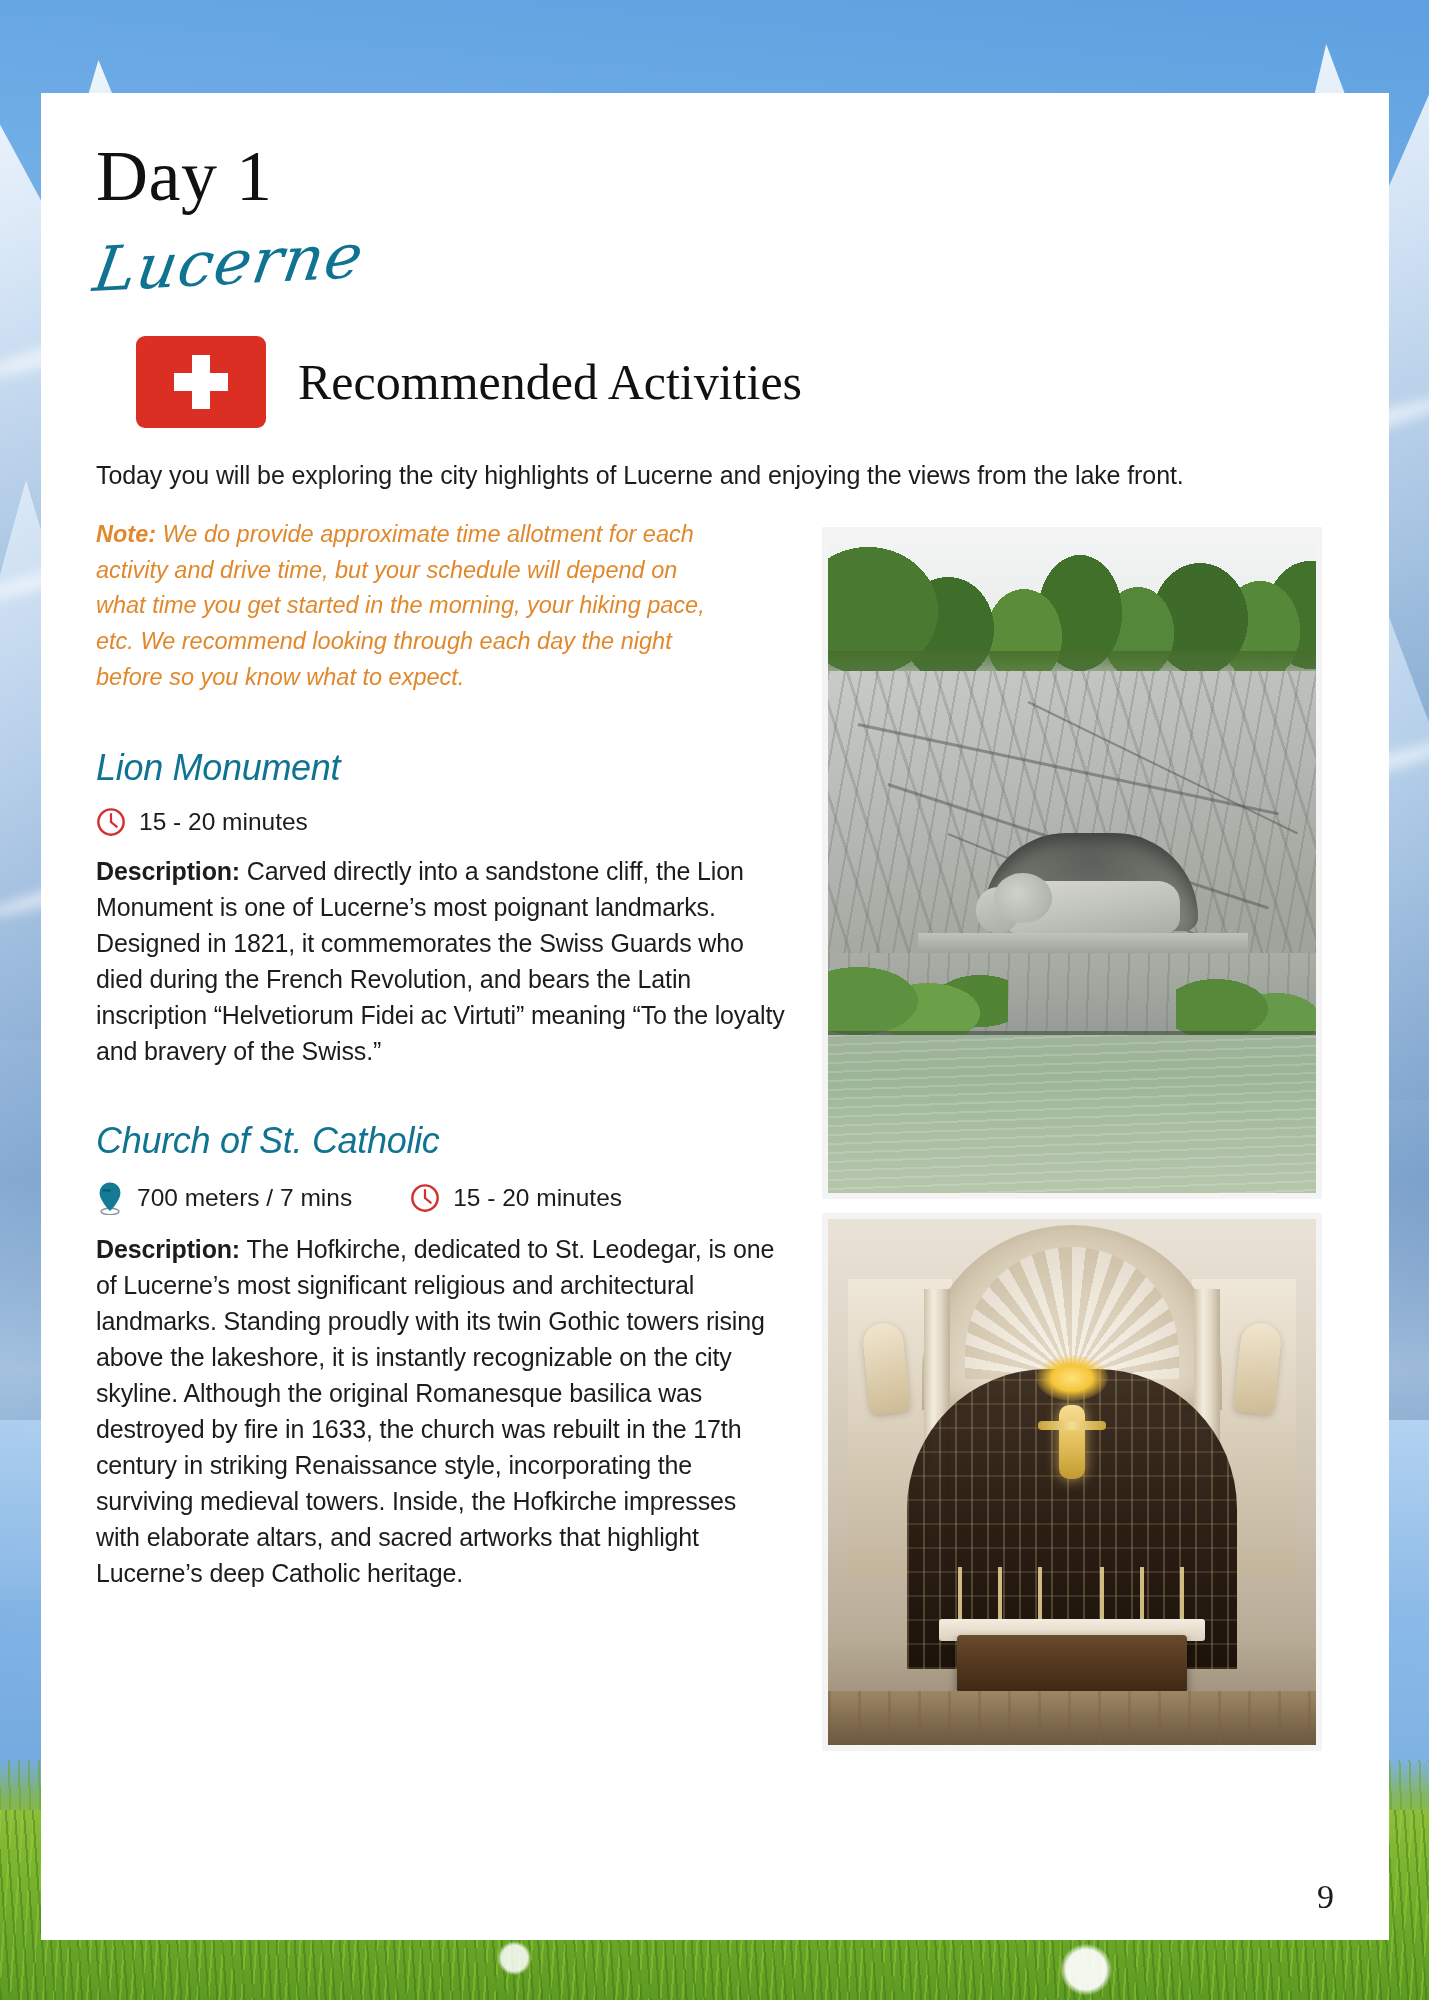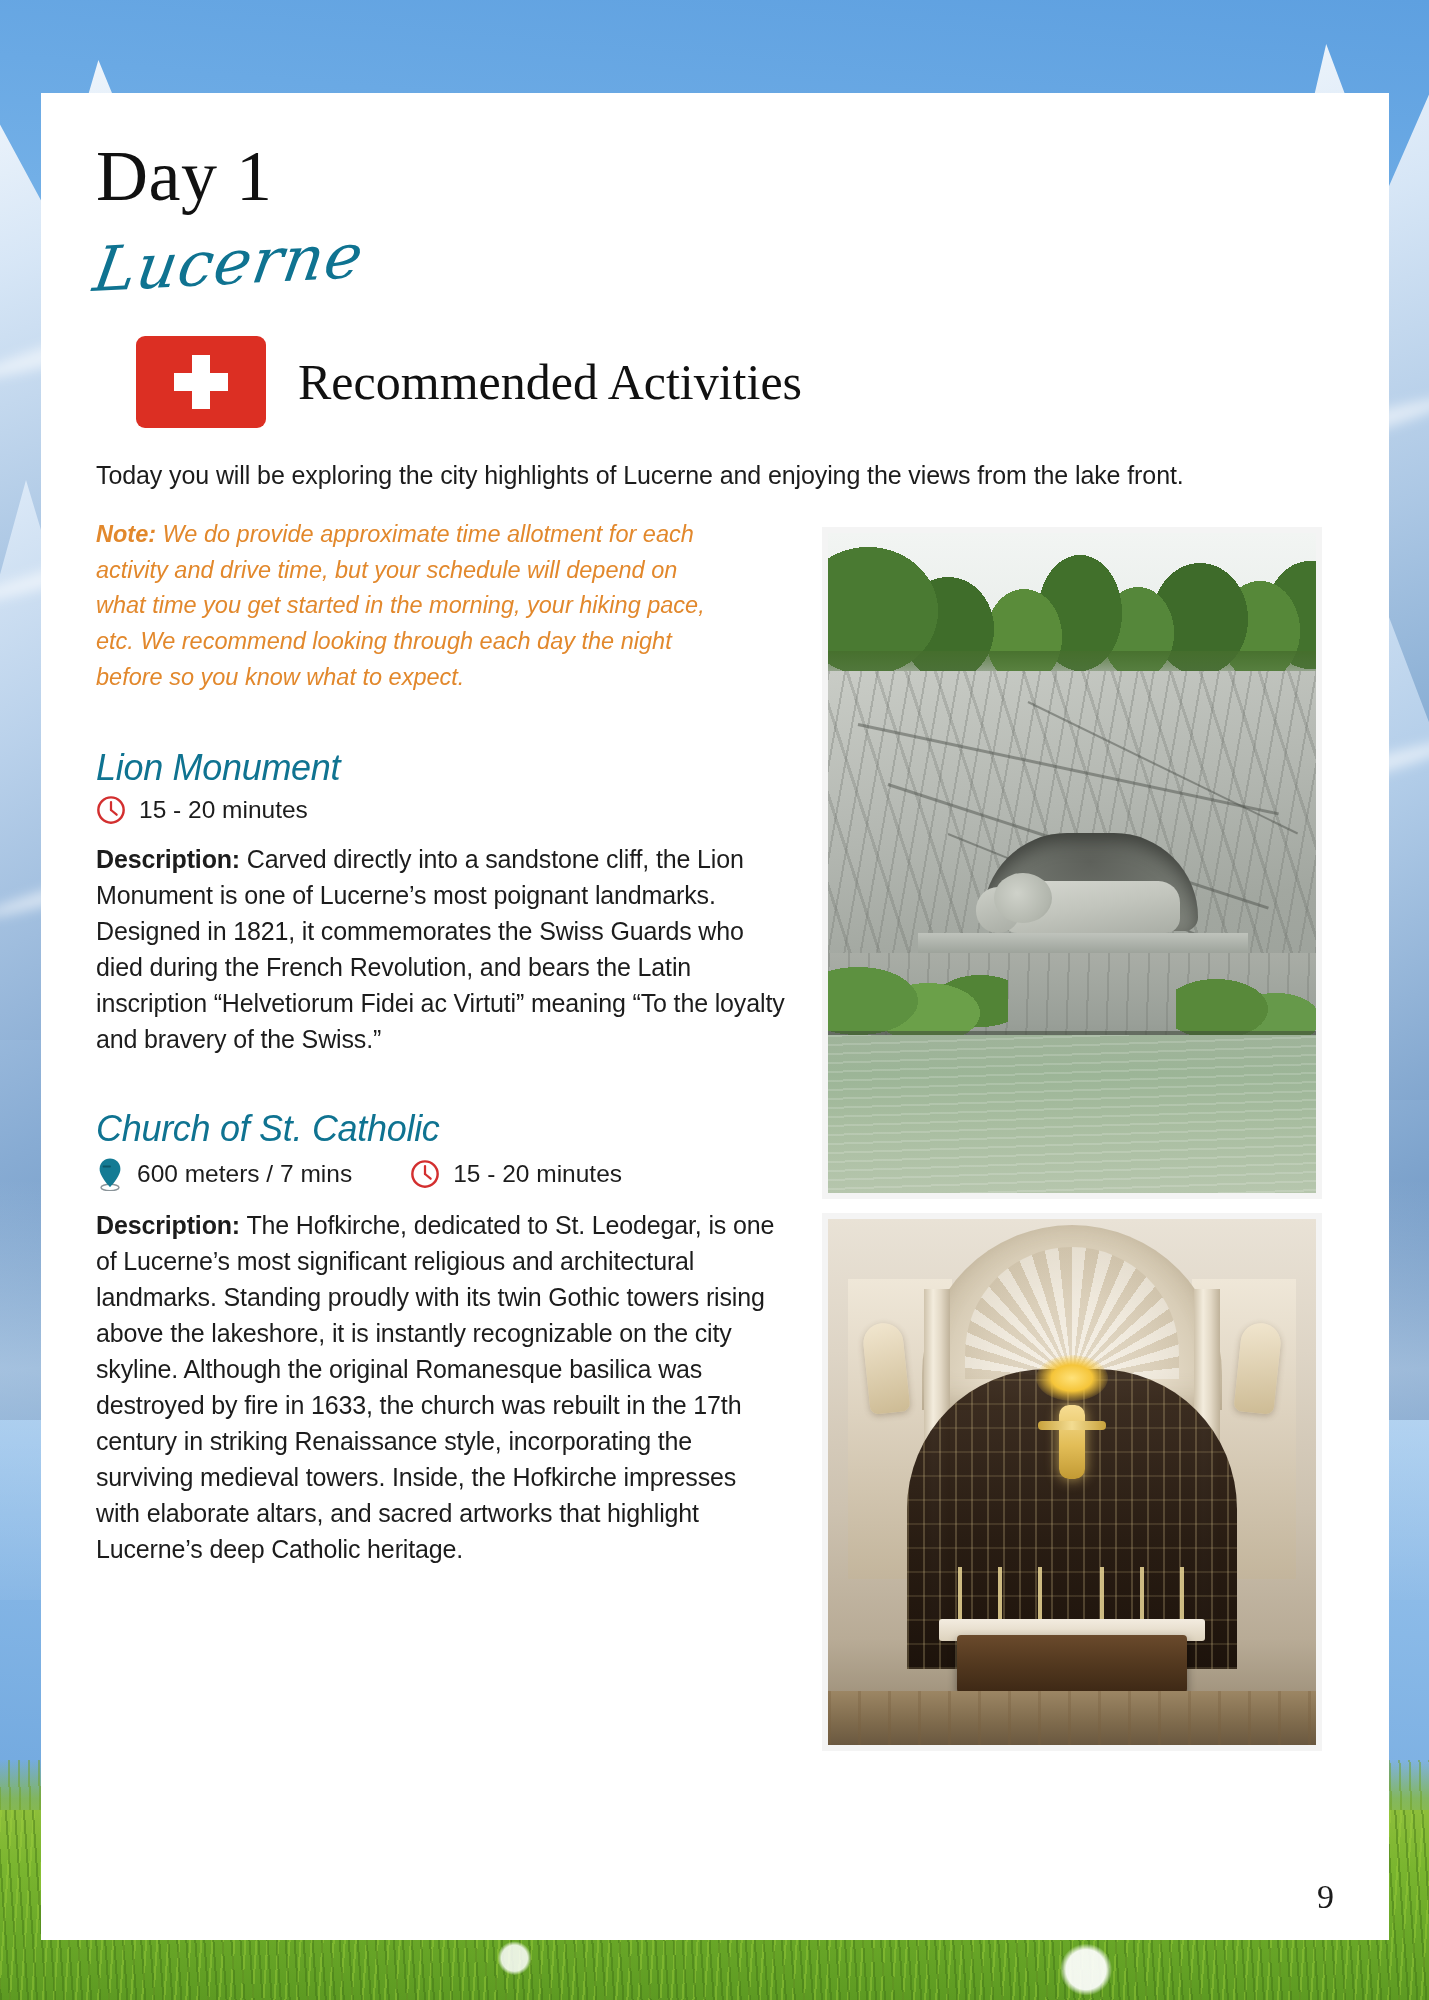--- a/index.html
+++ b/index.html
@@ -211,21 +211,21 @@
     font-style: italic;
     font-weight: 400;
     color: #0f7391;
     line-height: 1.1;
     letter-spacing: -.3px;
   }
   .meta-row {
     display: flex;
     align-items: center;
     gap: 58px;
-    margin-top: 8px;
+    margin-top: 20px;
   }
   .meta-item {
     display: flex;
     align-items: center;
     gap: 13px;
     font-size: 24.5px;
     color: #1c1c1c;
   }
 
   
@@ -548,21 +548,21 @@
 
           <div class="activity">
             <div class="activity-name">Church of St. Catholic</div>
             <div class="meta-row">
               <div class="meta-item">
                 <svg class="icon-pin" viewBox="0 0 28 34">
                   <ellipse cx="14" cy="30.5" rx="9" ry="3.2" fill="none" stroke="#8a9499" stroke-width="1.4"></ellipse>
                   <path d="M14 1.5 C8.2 1.5 3.6 6.1 3.6 11.9 C3.6 19.6 14 30 14 30 C14 30 24.4 19.6 24.4 11.9 C24.4 6.1 19.8 1.5 14 1.5 Z" fill="#147b94"></path>
                   <line x1="7.5" y1="9.5" x2="14" y2="9.5" stroke="#0c5668" stroke-width="1.8" stroke-linecap="round"></line>
                 </svg>
-                <span>600 meters / 7 mins</span>
+                <span>700 meters / 7 mins</span>
               </div>
               <div class="meta-item">
                 <svg class="icon-clock" viewBox="0 0 32 32">
                   <circle cx="16" cy="16" r="13.5" fill="none" stroke="#d32f2f" stroke-width="2.6"></circle>
                   <line x1="16" y1="16" x2="16" y2="7.5" stroke="#d32f2f" stroke-width="2.4" stroke-linecap="round"></line>
                   <line x1="16" y1="16" x2="22" y2="21" stroke="#d32f2f" stroke-width="2.4" stroke-linecap="round"></line>
                 </svg>
                 <span>15 - 20 minutes</span>
               </div>
             </div>

